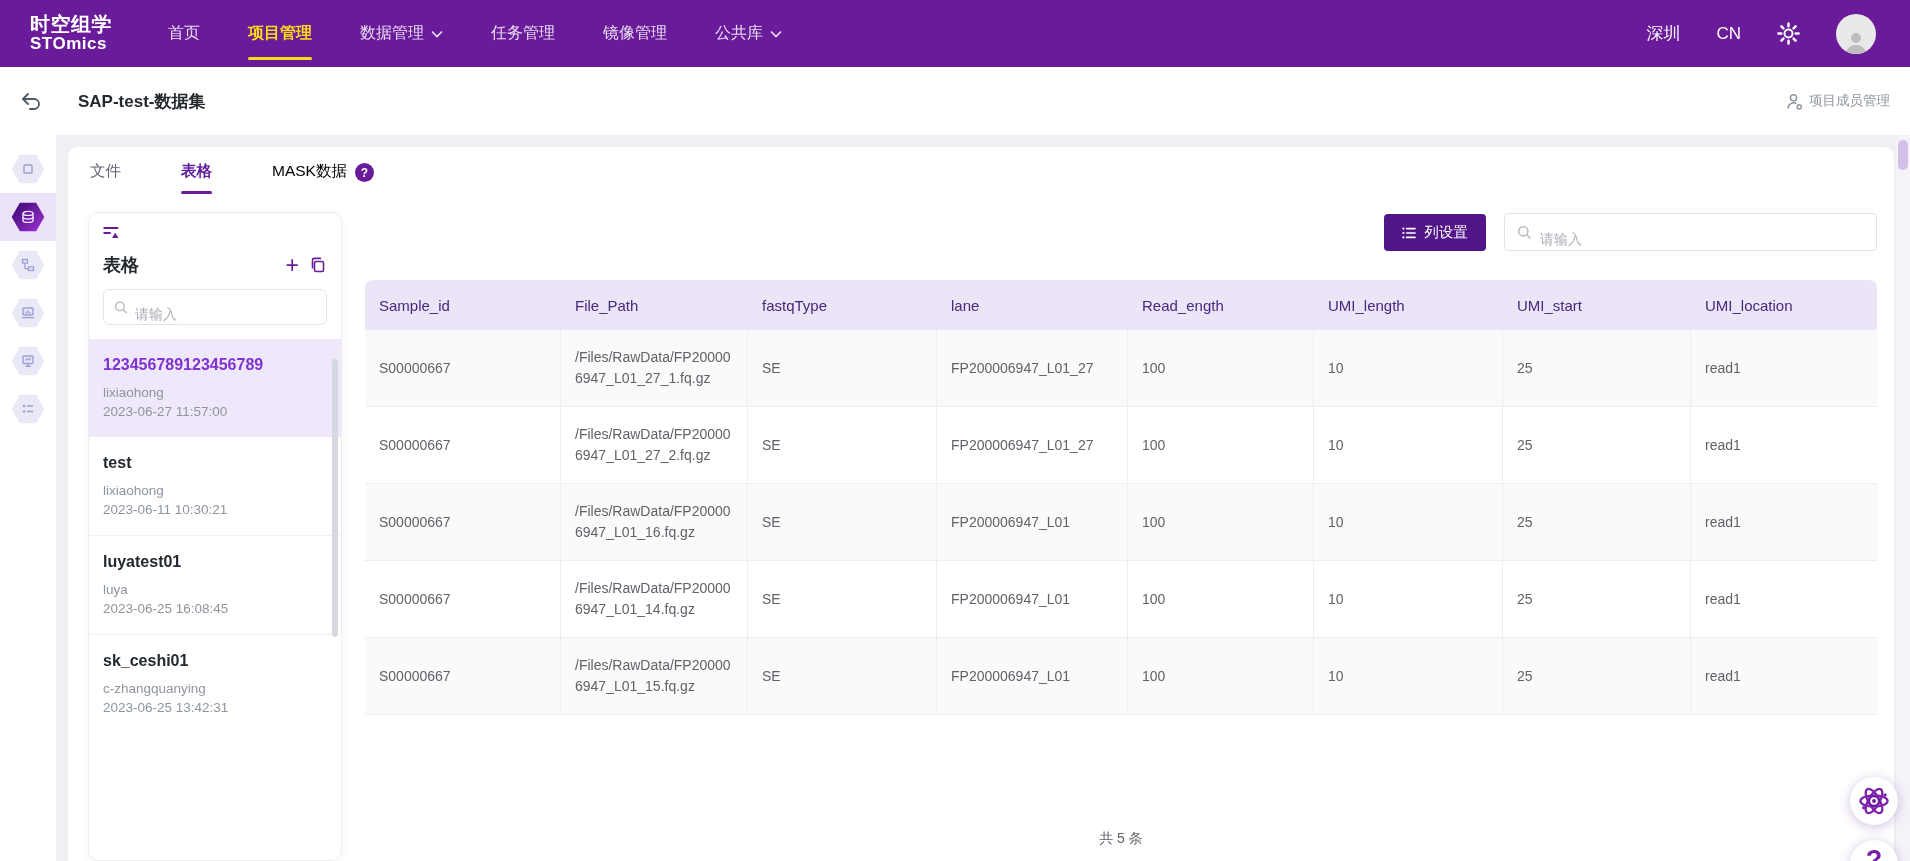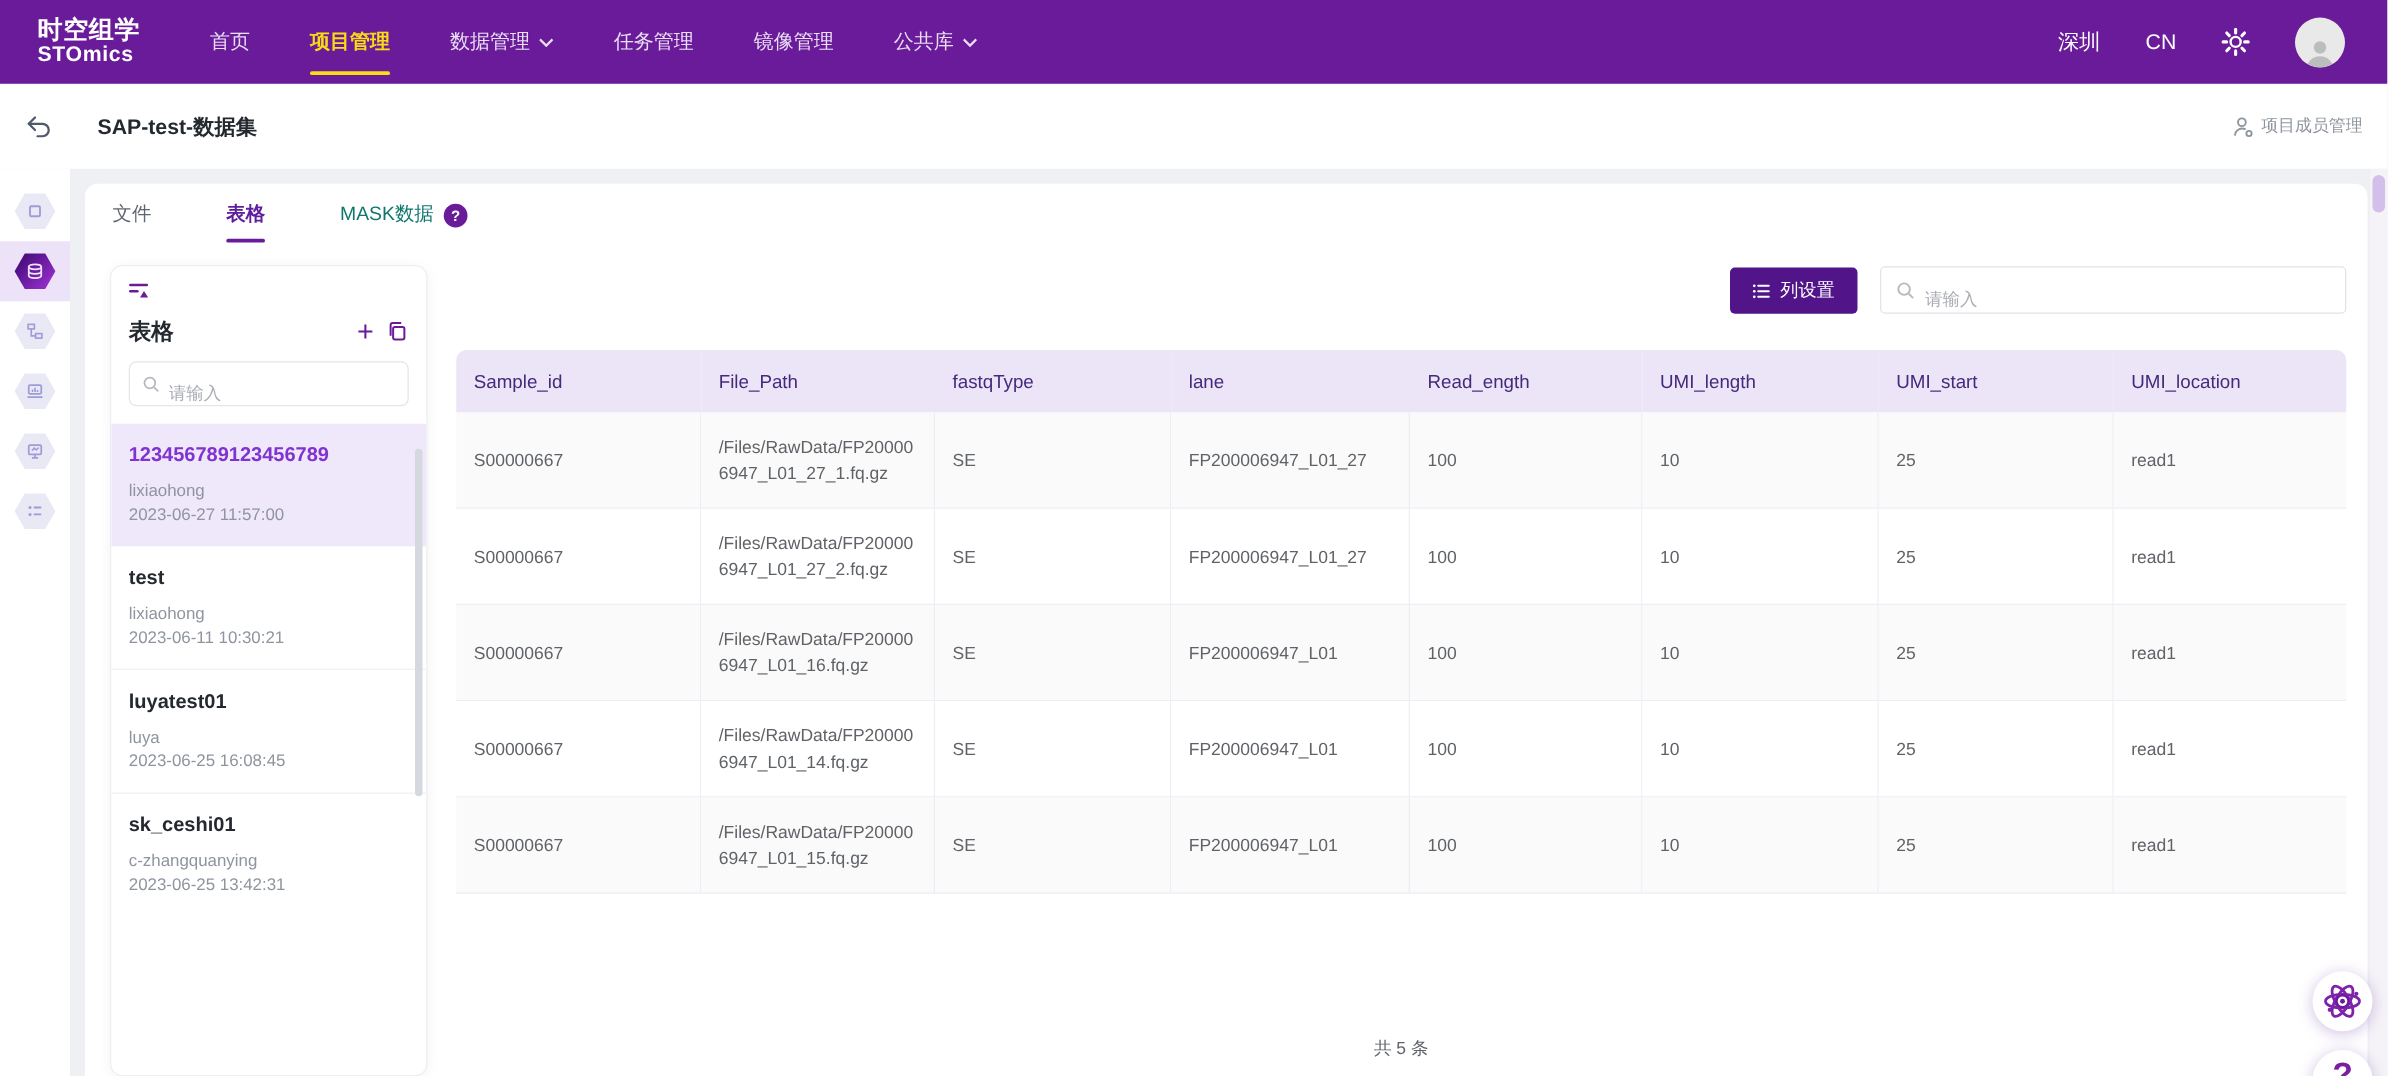--- a/index.html
+++ b/index.html
@@ -33,21 +33,21 @@
   .rail-item.active .hex { background:linear-gradient(135deg,#4c0f82 20%,#9b30d0 90%); }
 
   
   .main-card { position:absolute; left:68px; top:147px; width:1826px; height:714px; background:#fff; border-radius:10px 10px 0 0; }
 
   
   .tabs { position:absolute; left:22px; top:14px; display:flex; align-items:center; gap:60px; font-size:15.5px;justify-content:center; }
   .tab { position:relative; color:#5f6672; cursor:pointer; padding-bottom:12px; }
   .tab.active { color:#5e1e9e; font-weight:700; }
   .tab.active::after { content:""; position:absolute; left:0; right:0; bottom:0; height:3px; background:#6a1b9a; border-radius:2px; }
-  .tab.dim { color:#0f766e; }
+  .tab.dim { color:#000000; }
   .tab-help { display:flex; align-items:center; gap:8px; }
   .help-badge { width:19px; height:19px; border-radius:50%; background:#6a1b9a; color:#fff; font-size:12px; font-weight:700; display:flex; align-items:center; justify-content:center; margin-bottom:10px; cursor:pointer; }
 
   
   .panel { position:absolute; left:20px; top:65px; width:254px; height:649px; background:#fff; border:1px solid #eceef2; border-radius:10px; box-shadow:0 2px 10px rgba(31,35,41,.05); overflow:hidden; }
   .collapse-ic { position:absolute; left:14px; top:12px; cursor:pointer; }
   .panel-head { margin:40px 14px 0; display:flex; align-items:center; }
   .panel-title { font-size:18px; font-weight:700; color:#24292f; }
   .panel-actions { margin-left:auto; display:flex; align-items:center; gap:10px; color:#6a1b9a; }
   .plus-ic { font-size:23px; font-weight:400; line-height:1; cursor:pointer; }

